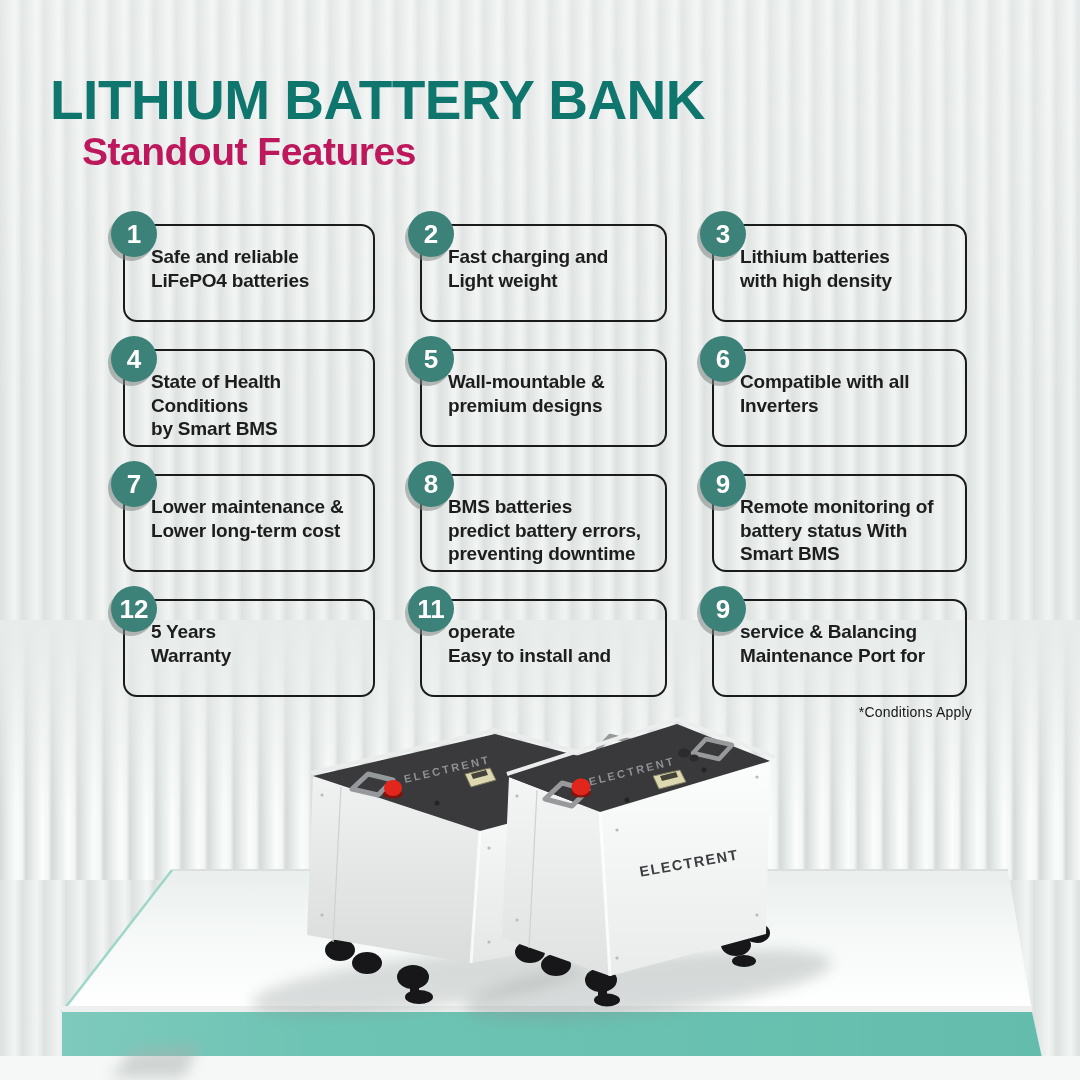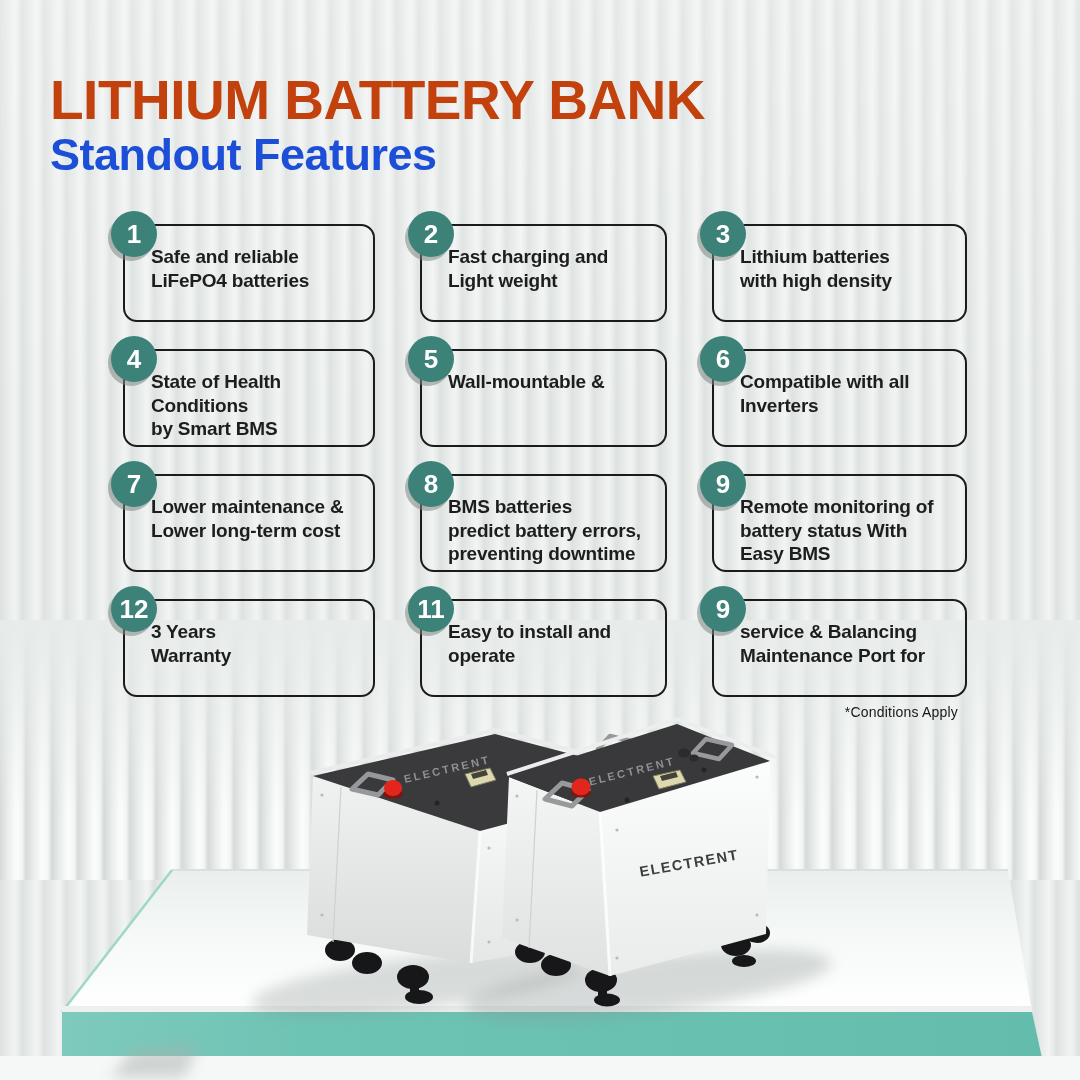--- a/index.html
+++ b/index.html
@@ -16,22 +16,22 @@
   .flutes{
     position:absolute;left:0;top:620px;width:1080px;height:260px;
     background-image:
       linear-gradient(180deg, rgba(231,235,234,1) 0%, rgba(231,235,234,0.55) 35%, rgba(231,235,234,0) 75%),
       repeating-linear-gradient(90deg,
         #d5dad9 0px, #e9edec 8px, #fbfdfc 16px, #f3f6f5 22px, #d5dad9 26px);
   }
   .scene{position:absolute;left:0;top:0;width:1080px;height:1080px;}
 
   .header{position:absolute;left:50px;top:72px;line-height:1.02;}
-  .title-main{font-size:55px;font-weight:800;letter-spacing:-0.5px;color:#c2410c;white-space:nowrap;}
-  .title-sub{font-size:45px;font-weight:800;letter-spacing:-0.5px;color:#1d4ed8;white-space:nowrap;margin-top:4px;}
+  .title-main{font-size:55px;font-weight:800;letter-spacing:-0.5px;color:#0f766e;white-space:nowrap;}
+  .title-sub{font-size:39px;font-weight:800;letter-spacing:-0.5px;color:#be185d;white-space:nowrap;margin-top:4px;margin-left:32px;}
 
   .features-grid{
     position:absolute;left:123px;top:224px;
     display:grid;grid-template-columns:252px 247px 255px;
     column-gap:45px;row-gap:27px;
   }
   .feature-box{
     position:relative;height:98px;box-sizing:border-box;
     border:2px solid #1b1b1b;border-radius:14px;
     padding:19px 14px 0 26px;
@@ -39,21 +39,21 @@
   .feature-badge{
     position:absolute;left:-14px;top:-15px;width:46px;height:46px;border-radius:50%;
     background:#3c8278;color:#ffffff;
     font-size:26px;font-weight:800;
     display:flex;align-items:center;justify-content:center;
     box-shadow:-3px 4px 0 rgba(125,134,132,0.55);
   }
   .feature-text{font-size:19px;font-weight:700;color:#1d1d1d;line-height:1.24;letter-spacing:-0.2px;}
 
   .footnote{
-    position:absolute;right:122px;top:704px;
+    position:absolute;right:108px;top:704px;
     font-size:14px;font-weight:400;color:#161616;letter-spacing:0.2px;
   }
   svg text{font-family:"Liberation Sans",sans-serif;}
 </style>
 </head>
 <body>
 
 <div class="flutes"></div>
 
 <svg class="scene" viewBox="0 0 1080 1080" aria-hidden="true">
@@ -206,20 +206,21 @@
         <div>State of Health</div>
         <div>Conditions</div>
         <div>by Smart BMS</div>
       </div>
   </div>
 
   <div class="feature-box">
     <div class="feature-badge">5</div>
     <div class="feature-text">
         <div>Wall-mountable &amp;</div>
+        <div>premium designs</div>
       </div>
   </div>
 
   <div class="feature-box">
     <div class="feature-badge">6</div>
     <div class="feature-text">
         <div>Compatible with all</div>
         <div>Inverters</div>
       </div>
   </div>
@@ -239,37 +240,37 @@
         <div>predict battery errors,</div>
         <div>preventing downtime</div>
       </div>
   </div>
 
   <div class="feature-box">
     <div class="feature-badge">9</div>
     <div class="feature-text">
         <div>Remote monitoring of</div>
         <div>battery status With</div>
-        <div>Easy BMS</div>
+        <div>Smart BMS</div>
       </div>
   </div>
 
   <div class="feature-box">
     <div class="feature-badge">12</div>
     <div class="feature-text">
-        <div>3 Years</div>
+        <div>5 Years</div>
         <div>Warranty</div>
       </div>
   </div>
 
   <div class="feature-box">
     <div class="feature-badge">11</div>
     <div class="feature-text">
+        <div>operate</div>
         <div>Easy to install and</div>
-        <div>operate</div>
       </div>
   </div>
 
   <div class="feature-box">
     <div class="feature-badge">9</div>
     <div class="feature-text">
         <div>service &amp; Balancing</div>
         <div>Maintenance Port for</div>
       </div>
   </div>

